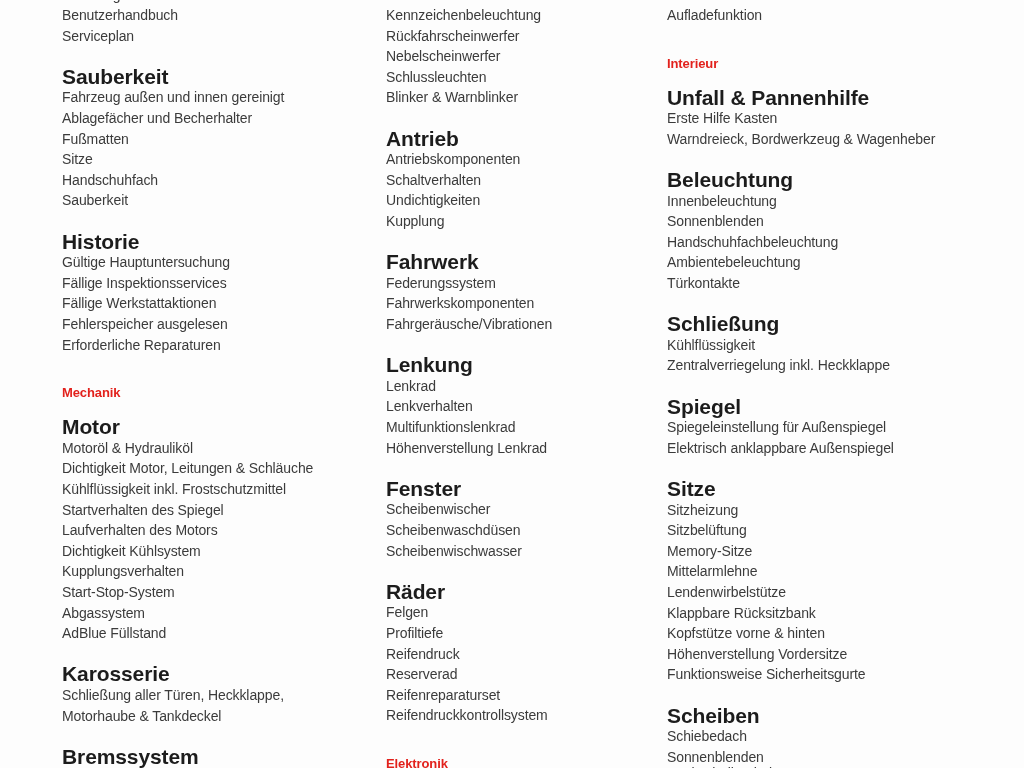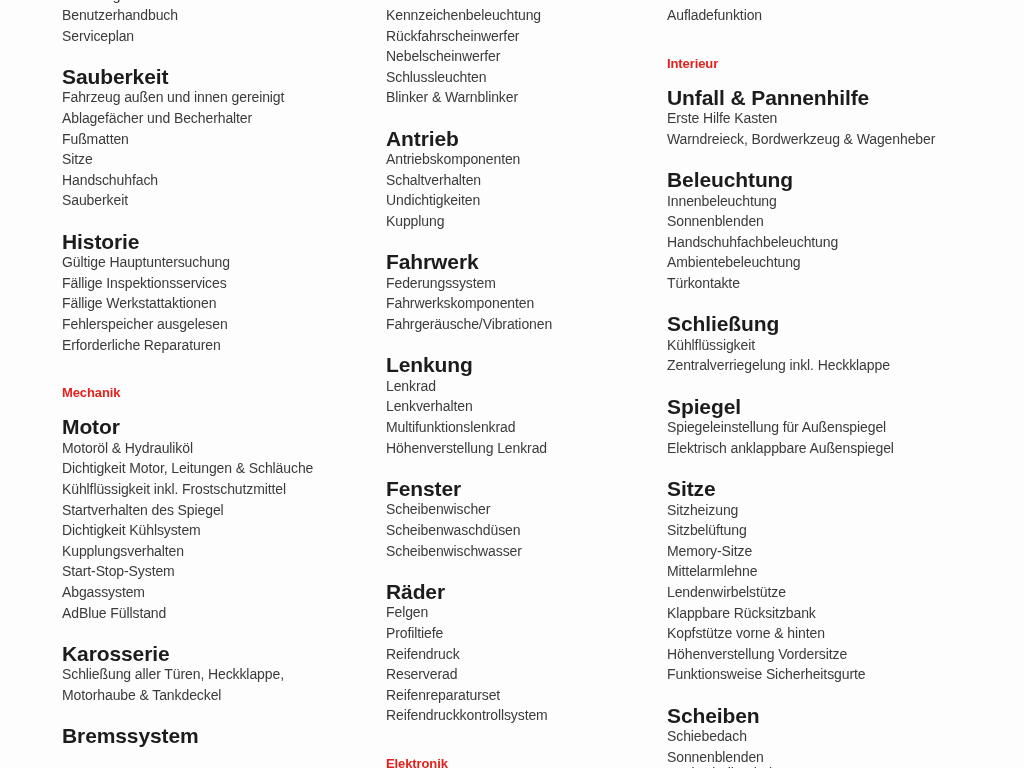--- a/index.html
+++ b/index.html
@@ -56,20 +56,21 @@
       <div class="item">Fällige Inspektionsservices</div>
       <div class="item">Fällige Werkstattaktionen</div>
       <div class="item">Fehlerspeicher ausgelesen</div>
       <div class="item">Erforderliche Reparaturen</div>
       <div class="major">Mechanik</div>
       <div class="sub">Motor</div>
       <div class="item">Motoröl &amp; Hydrauliköl</div>
       <div class="item">Dichtigkeit Motor, Leitungen &amp; Schläuche</div>
       <div class="item">Kühlflüssigkeit inkl. Frostschutzmittel</div>
       <div class="item">Startverhalten des Spiegel</div>
+      <div class="item">Laufverhalten des Motors</div>
       <div class="item">Dichtigkeit Kühlsystem</div>
       <div class="item">Kupplungsverhalten</div>
       <div class="item">Start-Stop-System</div>
       <div class="item">Abgassystem</div>
       <div class="item">AdBlue Füllstand</div>
       <div class="sub">Karosserie</div>
       <div class="item">Schließung aller Türen, Heckklappe,</div>
       <div class="item">Motorhaube &amp; Tankdeckel</div>
       <div class="sub">Bremssystem</div>
     </div>

